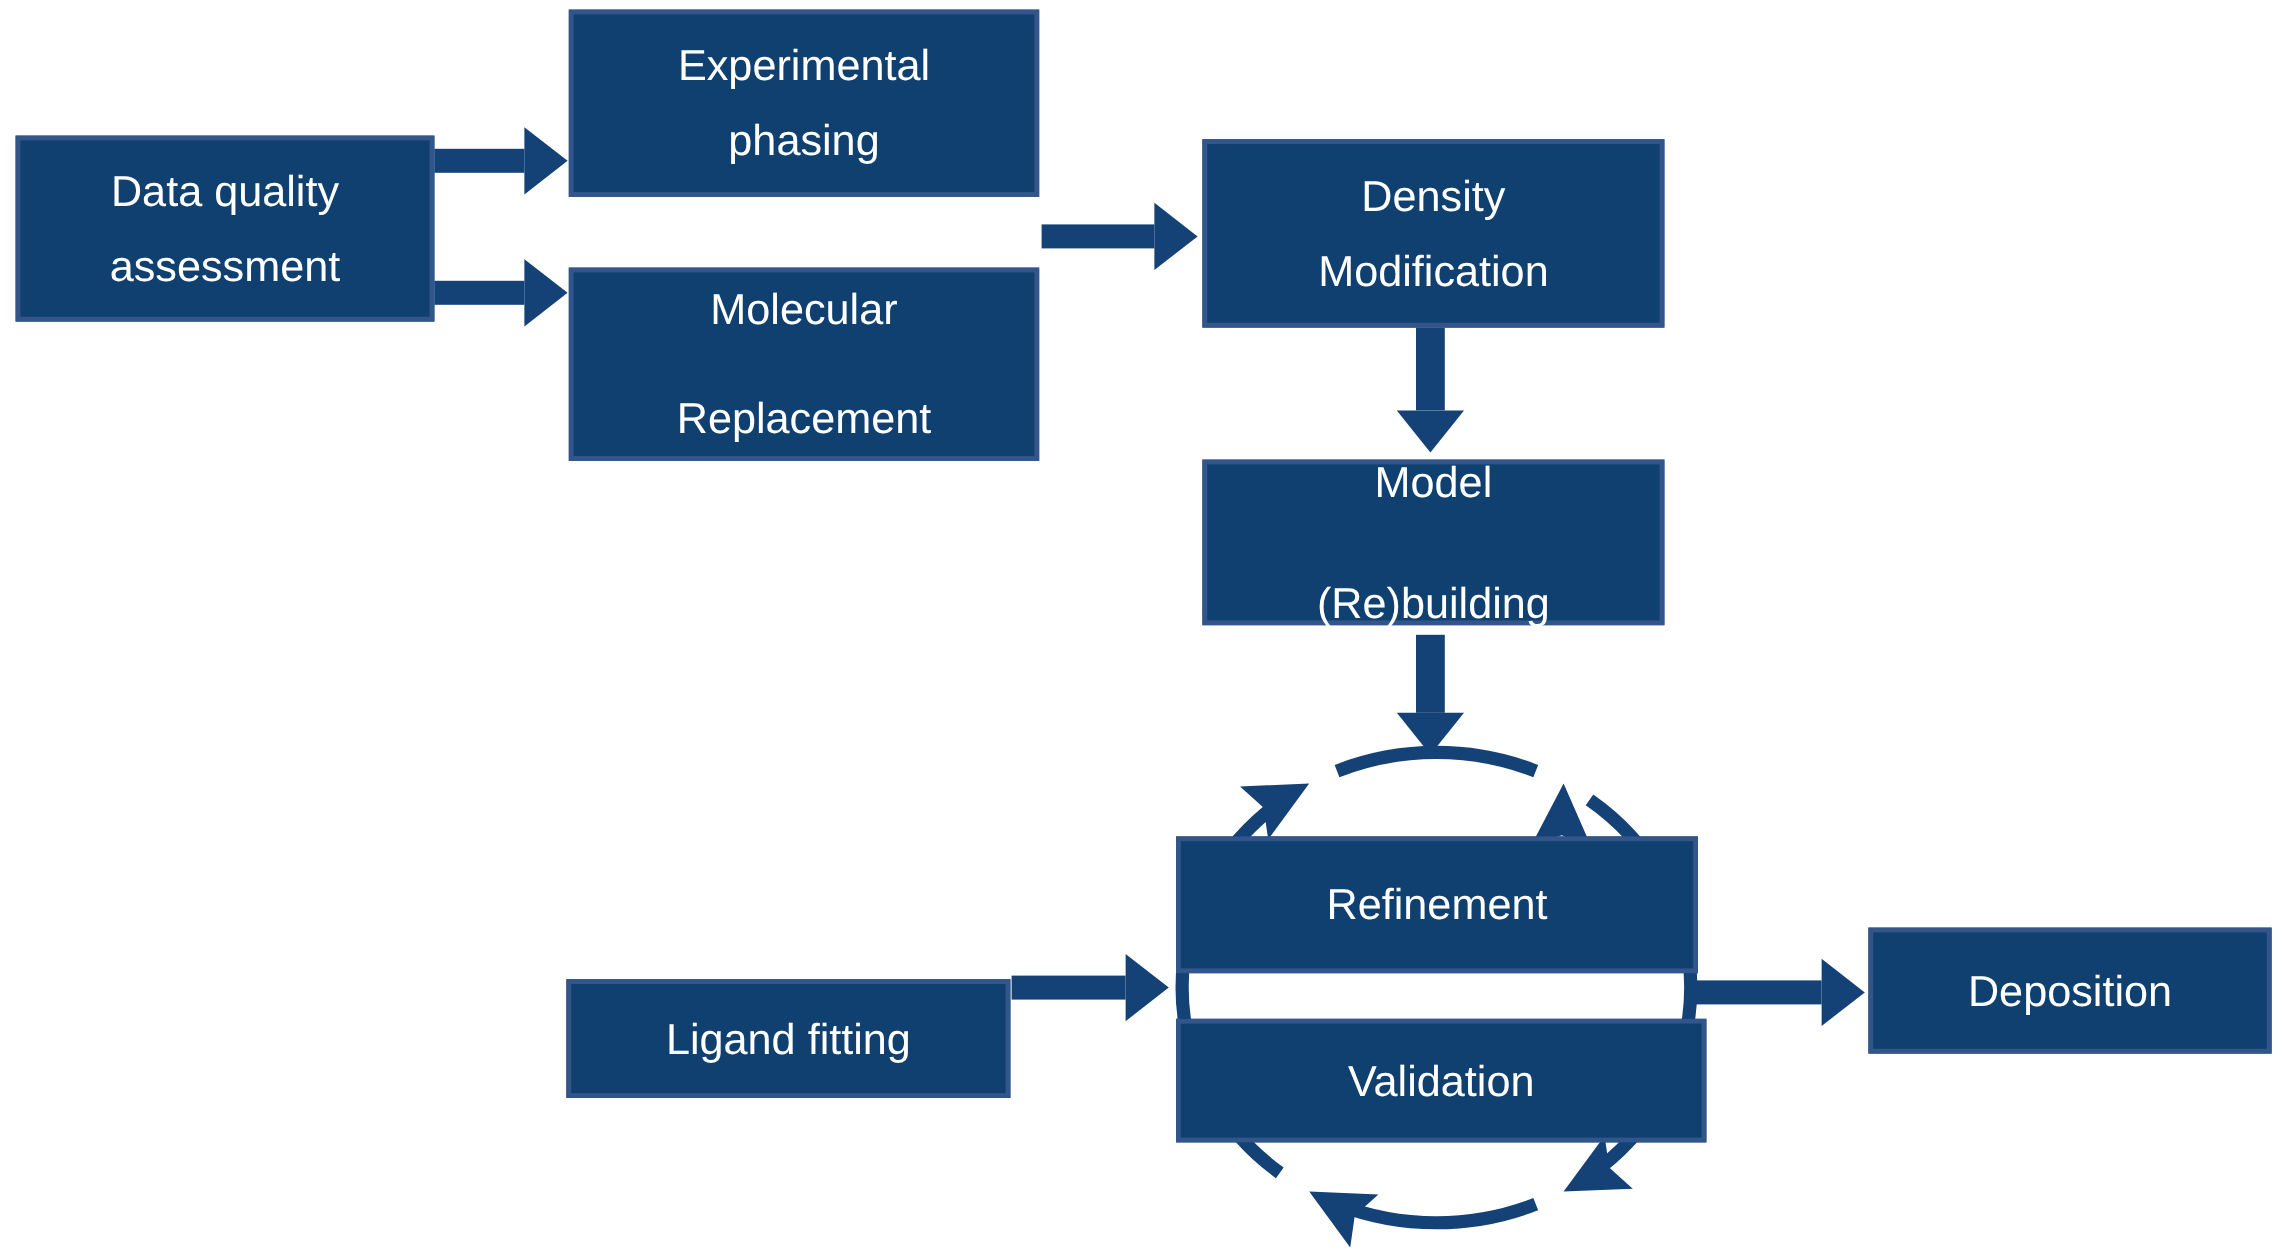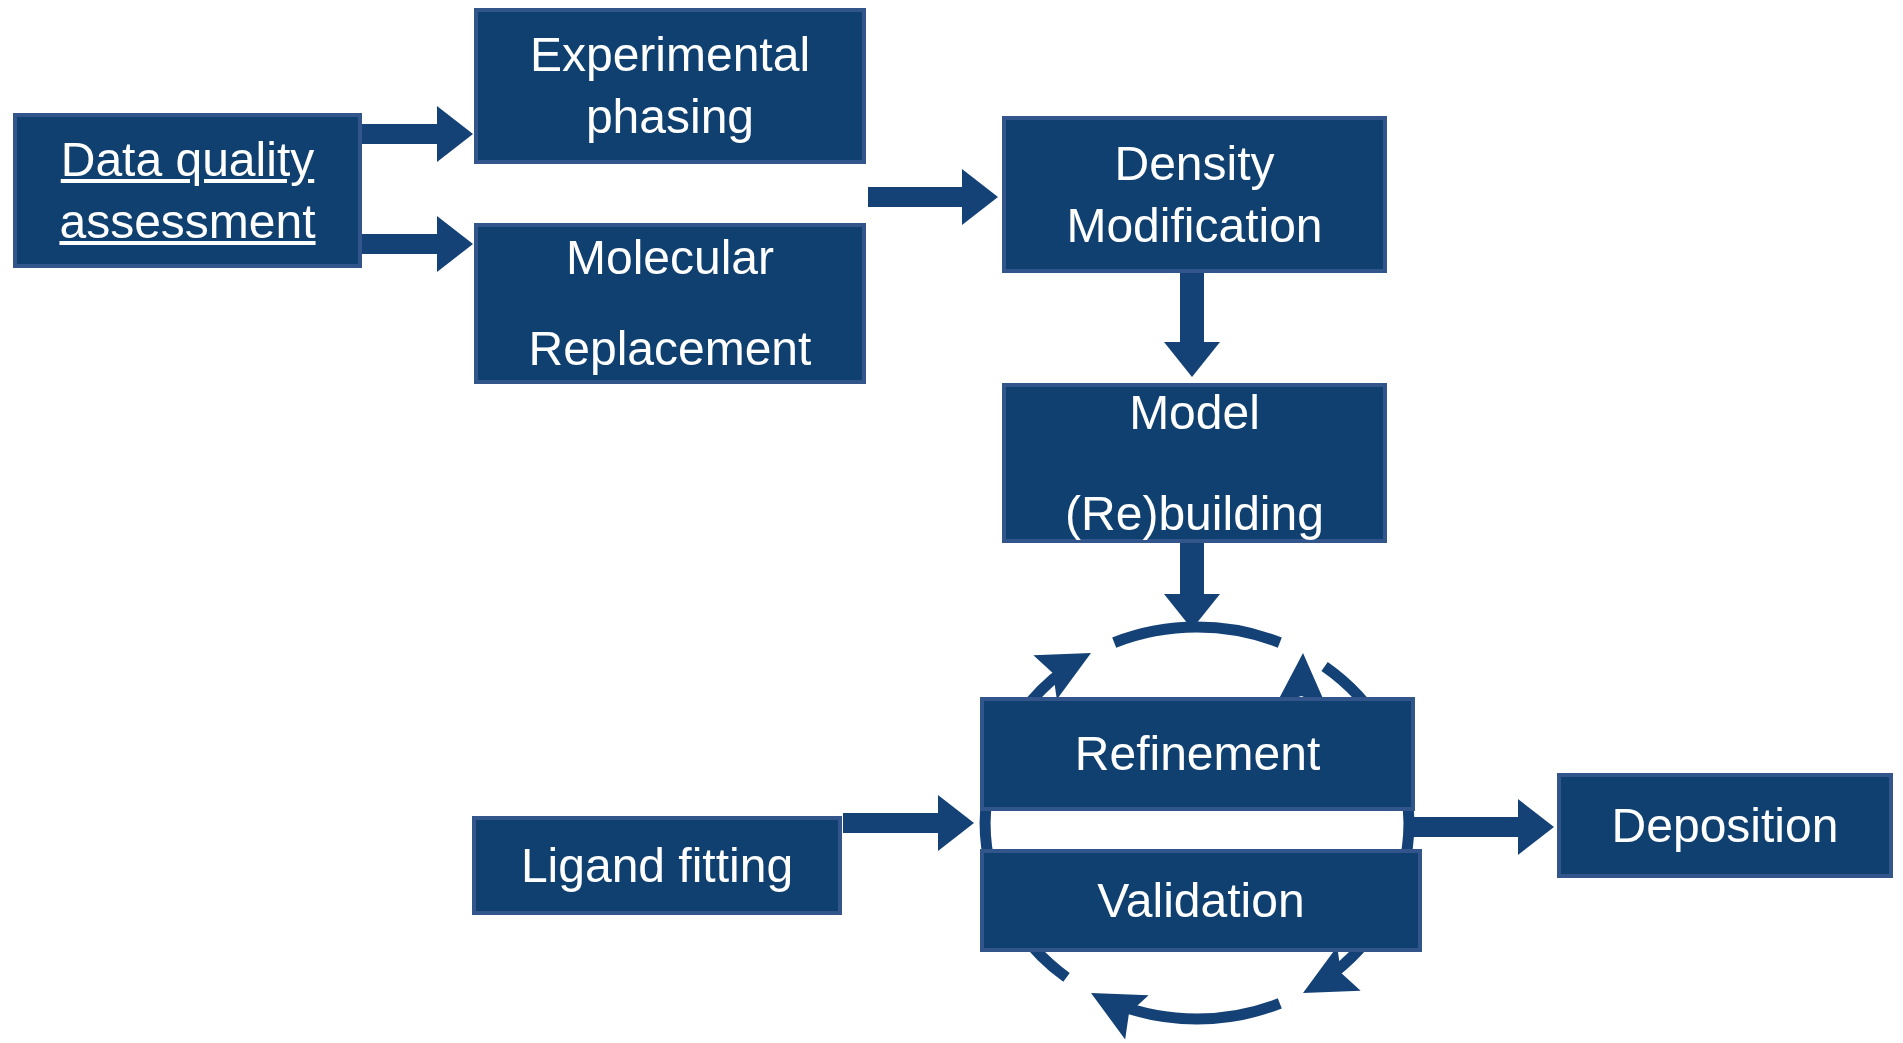--- a/index.html
+++ b/index.html
@@ -28,21 +28,21 @@
     position: absolute;
     box-sizing: border-box;
     background: var(--box-fill, #104070);
     border: 4px solid var(--box-border, #32568c);
     color: var(--text, #ffffff);
     display: flex;
     flex-direction: column;
     align-items: center;
     justify-content: center;
     text-align: center;
-    font-size: 48px;
+    font-size: 36px;
     line-height: 62px;
     white-space: nowrap;
   }
 </style>
 </head>
 <body>
 
 <div class="canvas">
 
   <svg class="connectors" viewBox="0 0 1903 1043" xmlns="http://www.w3.org/2000/svg">
@@ -87,41 +87,41 @@
       <rect class="shaft" x="843" y="813" width="95" height="20"></rect>
       <polygon class="head" points="974,823 938,795 938,851"></polygon>
     </g>
 
     <g>
       <rect class="shaft" x="1411" y="817" width="107" height="20"></rect>
       <polygon class="head" points="1554,827 1518,799 1518,855"></polygon>
     </g>
   </svg>
 
-  <div class="box" style="left:13px; top:113px; width:349px; height:155px;text-decoration:underline;">
+  <div class="box" style="left:13px; top:113px; width:349px; height:155px;">
     <div>Data quality</div>
     <div>assessment</div>
   </div>
 
   <div class="box" style="left:474px; top:8px; width:392px; height:156px;">
     <div>Experimental</div>
     <div>phasing</div>
   </div>
 
   <div class="box" style="left:474px; top:223px; width:392px; height:161px;justify-content:space-between;">
     <div>Molecular</div>
     <div>Replacement</div>
   </div>
 
   <div class="box" style="left:1002px; top:116px; width:385px; height:157px;justify-content:center;">
     <div>Density</div>
     <div>Modification</div>
   </div>
 
-  <div class="box" style="left:1002px; top:383px; width:385px; height:160px;gap:39px;">
+  <div class="box" style="left:1002px; top:383px; width:385px; height:138px;gap:39px;">
     <div>Model</div>
     <div>(Re)building</div>
   </div>
 
   <div class="box" style="left:980px; top:697px; width:435px; height:114px;">
     <div>Refinement</div>
   </div>
 
   <div class="box" style="left:980px; top:849px; width:442px; height:103px;">
     <div>Validation</div>

